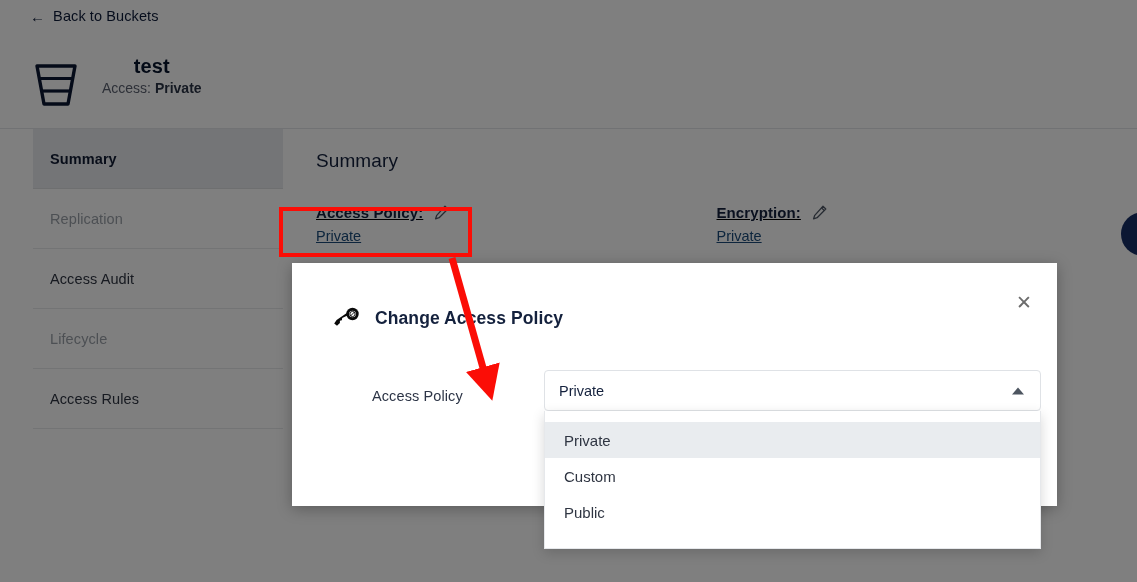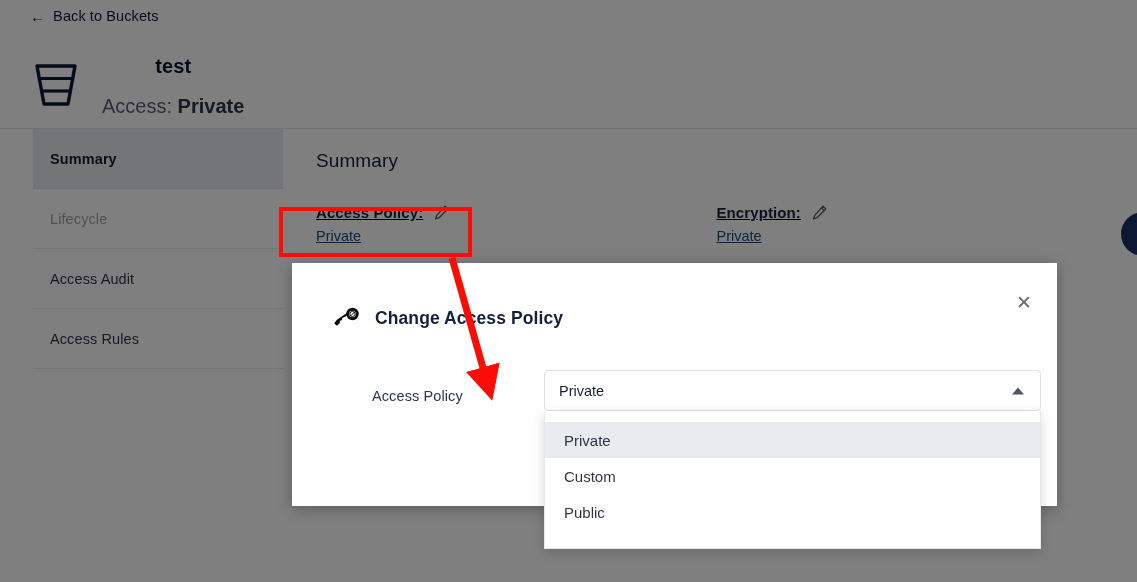--- a/index.html
+++ b/index.html
@@ -58,22 +58,22 @@
   }
   .bucket-icon { width: 52px; height: 52px; margin-top: 3px; }
   .bucket-title {
     font-size: 20px;
     font-weight: bold;
     color: #07142c;
     line-height: 1.15;
     letter-spacing: .1px;
   }
   .bucket-access {
-    margin-top: 17px;
-    font-size: 20px;
+    margin-top: 2px;
+    font-size: 14px;
     color: #5b6170;
   }
   .bucket-access b { color: #2b3446; font-weight: bold; }
 
   
   .header-divider {
     position: absolute;
     left: 0;
     right: 0;
     top: 128px;
@@ -335,24 +335,27 @@
     </div>
   </div>
 
   <div class="header-divider"></div>
 
   <div class="side-rail">
     <div class="rail-item active">
         <span>Summary</span>
       </div>
     <div class="rail-item disabled">
-        <span>Lifecycle</span>
+        <span>Replication</span>
       </div>
     <div class="rail-item">
         <span>Access Audit</span>
+      </div>
+    <div class="rail-item disabled">
+        <span>Lifecycle</span>
       </div>
     <div class="rail-item">
         <span>Access Rules</span>
       </div>
   </div>
 
   <div class="summary-panel">
     <div class="summary-title">Summary</div>
 
     <div class="facts">

